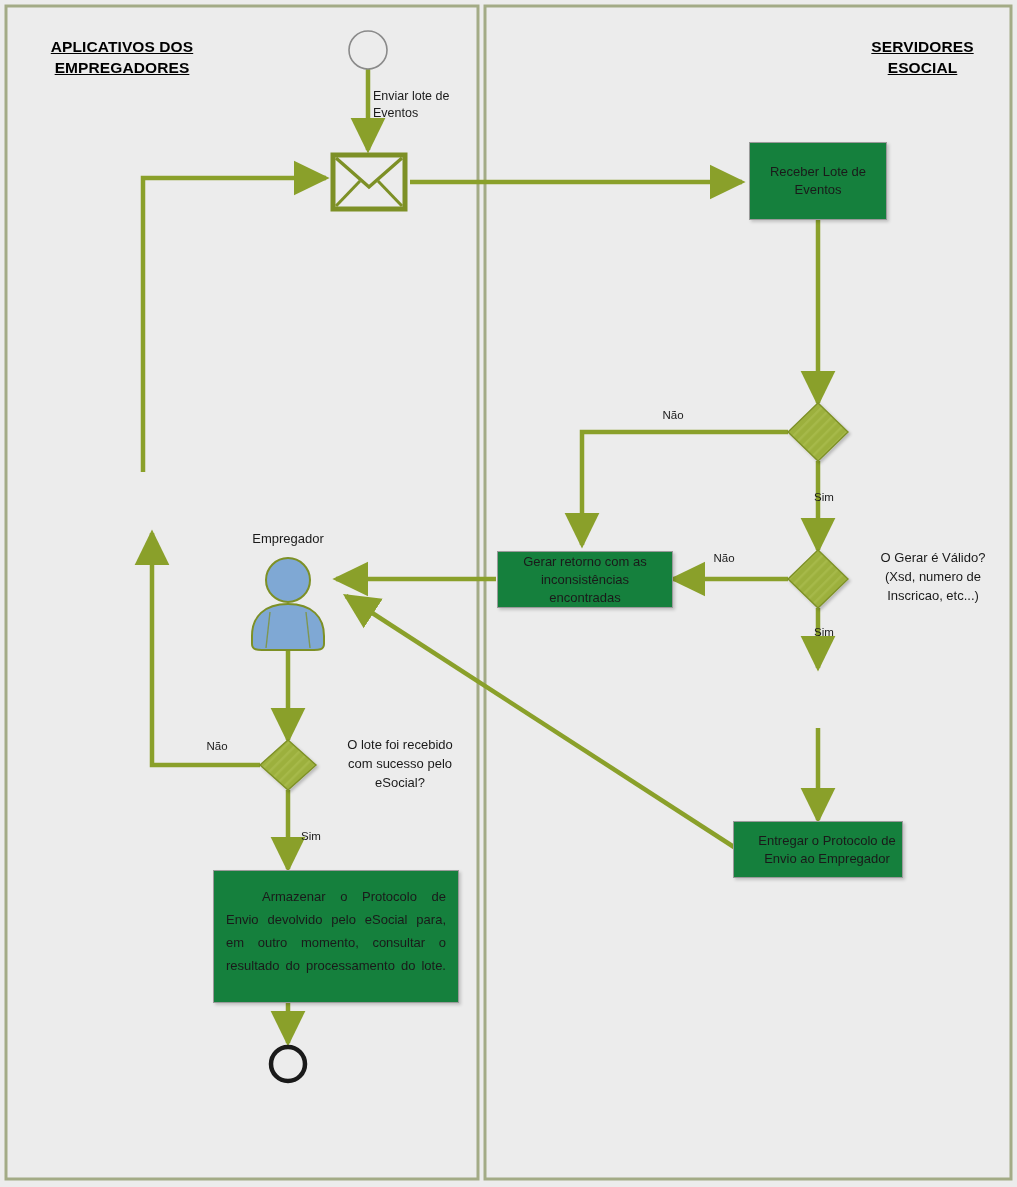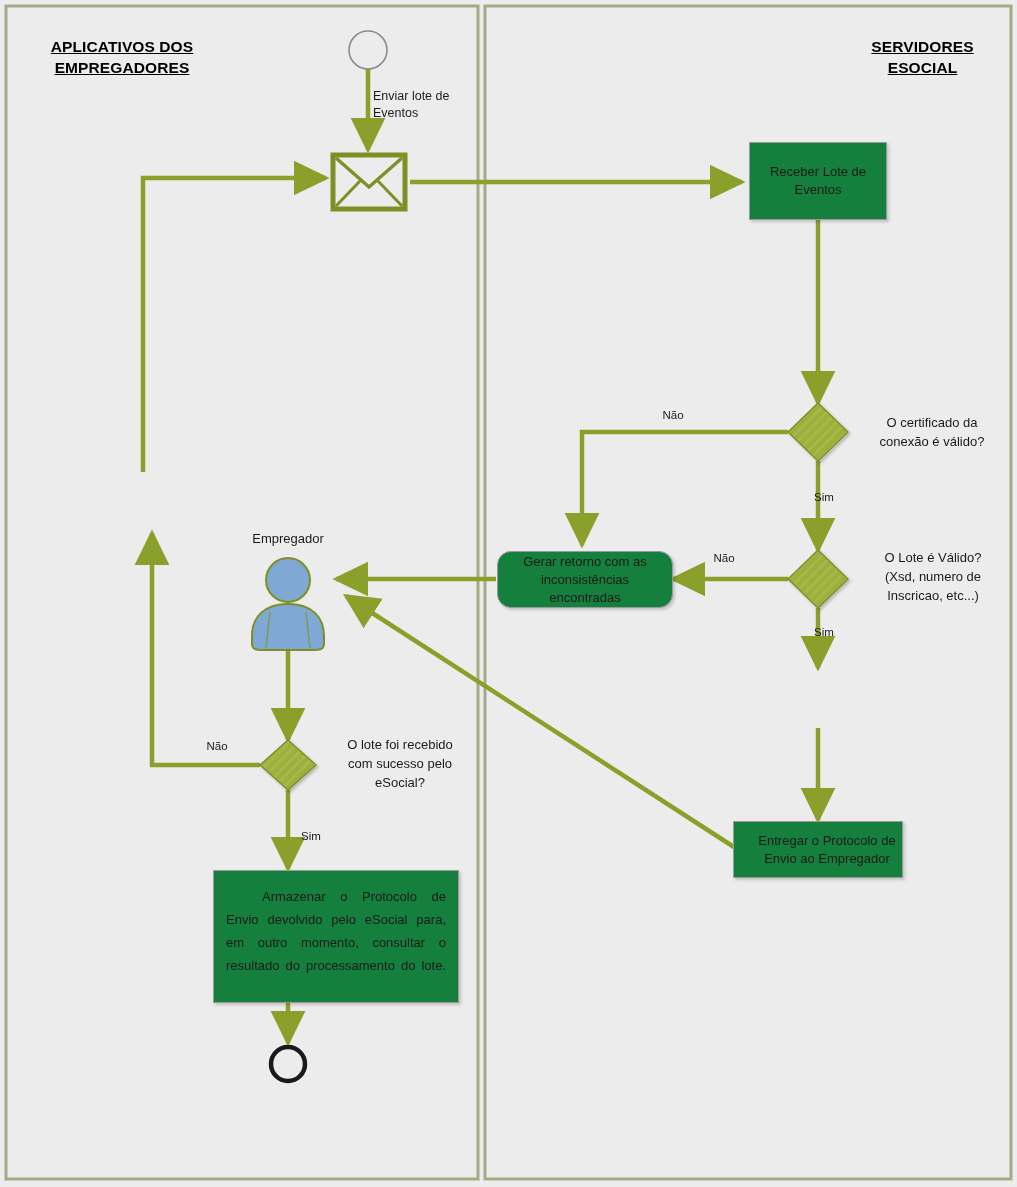--- a/index.html
+++ b/index.html
@@ -228,42 +228,38 @@
   <div class="pool-title" id="pool-title-right">
     <div>SERVIDORES</div>
     <div>ESOCIAL</div>
   </div>
 
   <div class="proc-box" style="left:749px; top:142px; width:138px; height:78px;">
     <span>Receber Lote de Eventos</span>
   </div>
 
 
-  <div class="proc-box" style="left:497px; top:551px; width:176px; height:57px;border-radius:14px;">
+  <div class="proc-box" style="left:497px; top:551px; width:176px; height:57px;">
     <span>Gerar retorno com as inconsistências encontradas</span>
   </div>
 
 
   <div class="proc-box" style="left:733px; top:821px; width:170px; height:57px;padding-left:24px;">
     <span>Entregar o Protocolo de Envio ao Empregador</span>
   </div>
 
   <div class="proc-box justify-box" style="left:165px; top:870px; width:246px; height:133px; align-items:flex-start; padding:14px 12px;margin-left:48px;">
     <span>Armazenar o Protocolo de Envio devolvido pelo eSocial para, em outro momento, consultar o resultado do processamento do lote.</span>
   </div>
 
   <div class="actor-label" style="left:228px; top:531px; width:120px;">Empregador</div>
 
-  <div class="decision-label" style="left:862px; top:413px; width:140px;">
-    <div>O certificado da</div>
-    <div>conexão é válido?</div>
-  </div>
 
   <div class="decision-label" style="left:862px; top:548px; width:142px;">
-    <div>O Lote é Válido?</div>
+    <div>O Gerar é Válido?</div>
     <div>(Xsd, numero de</div>
     <div>Inscricao, etc...)</div>
   </div>
 
   <div class="decision-label" style="left:330px; top:735px; width:140px;">
     <div>O lote foi recebido</div>
     <div>com sucesso pelo</div>
     <div>eSocial?</div>
   </div>
 

